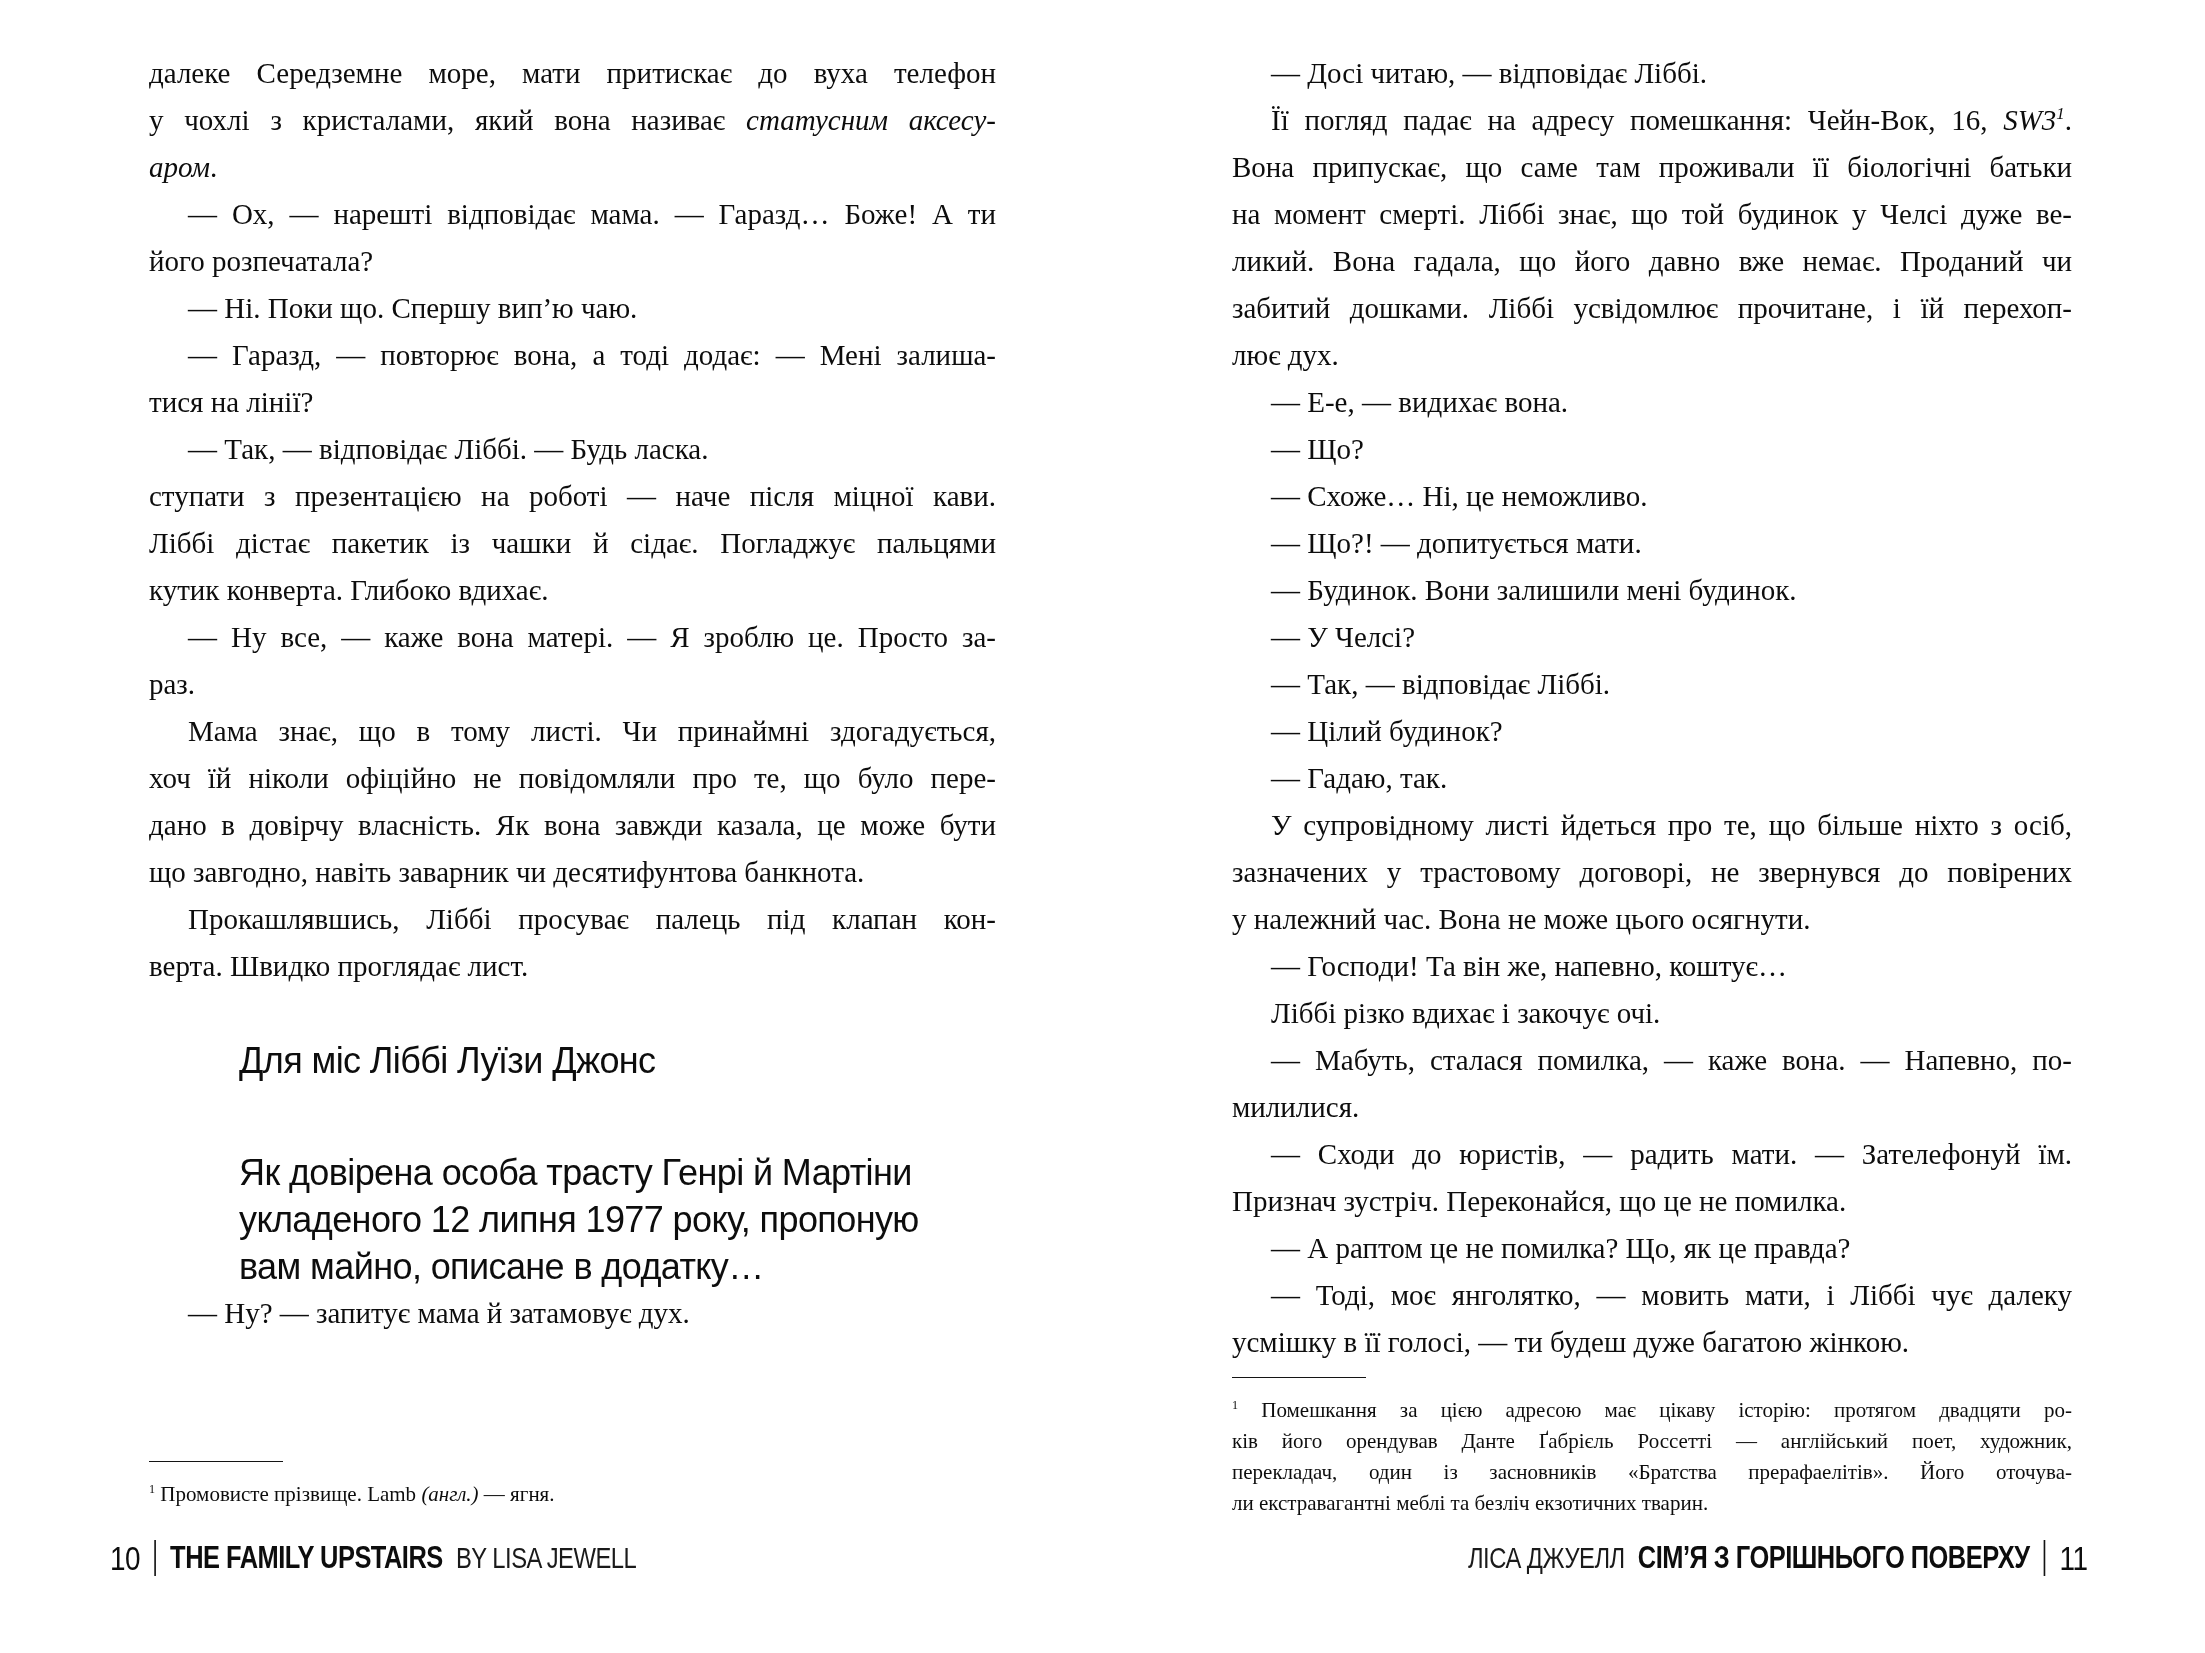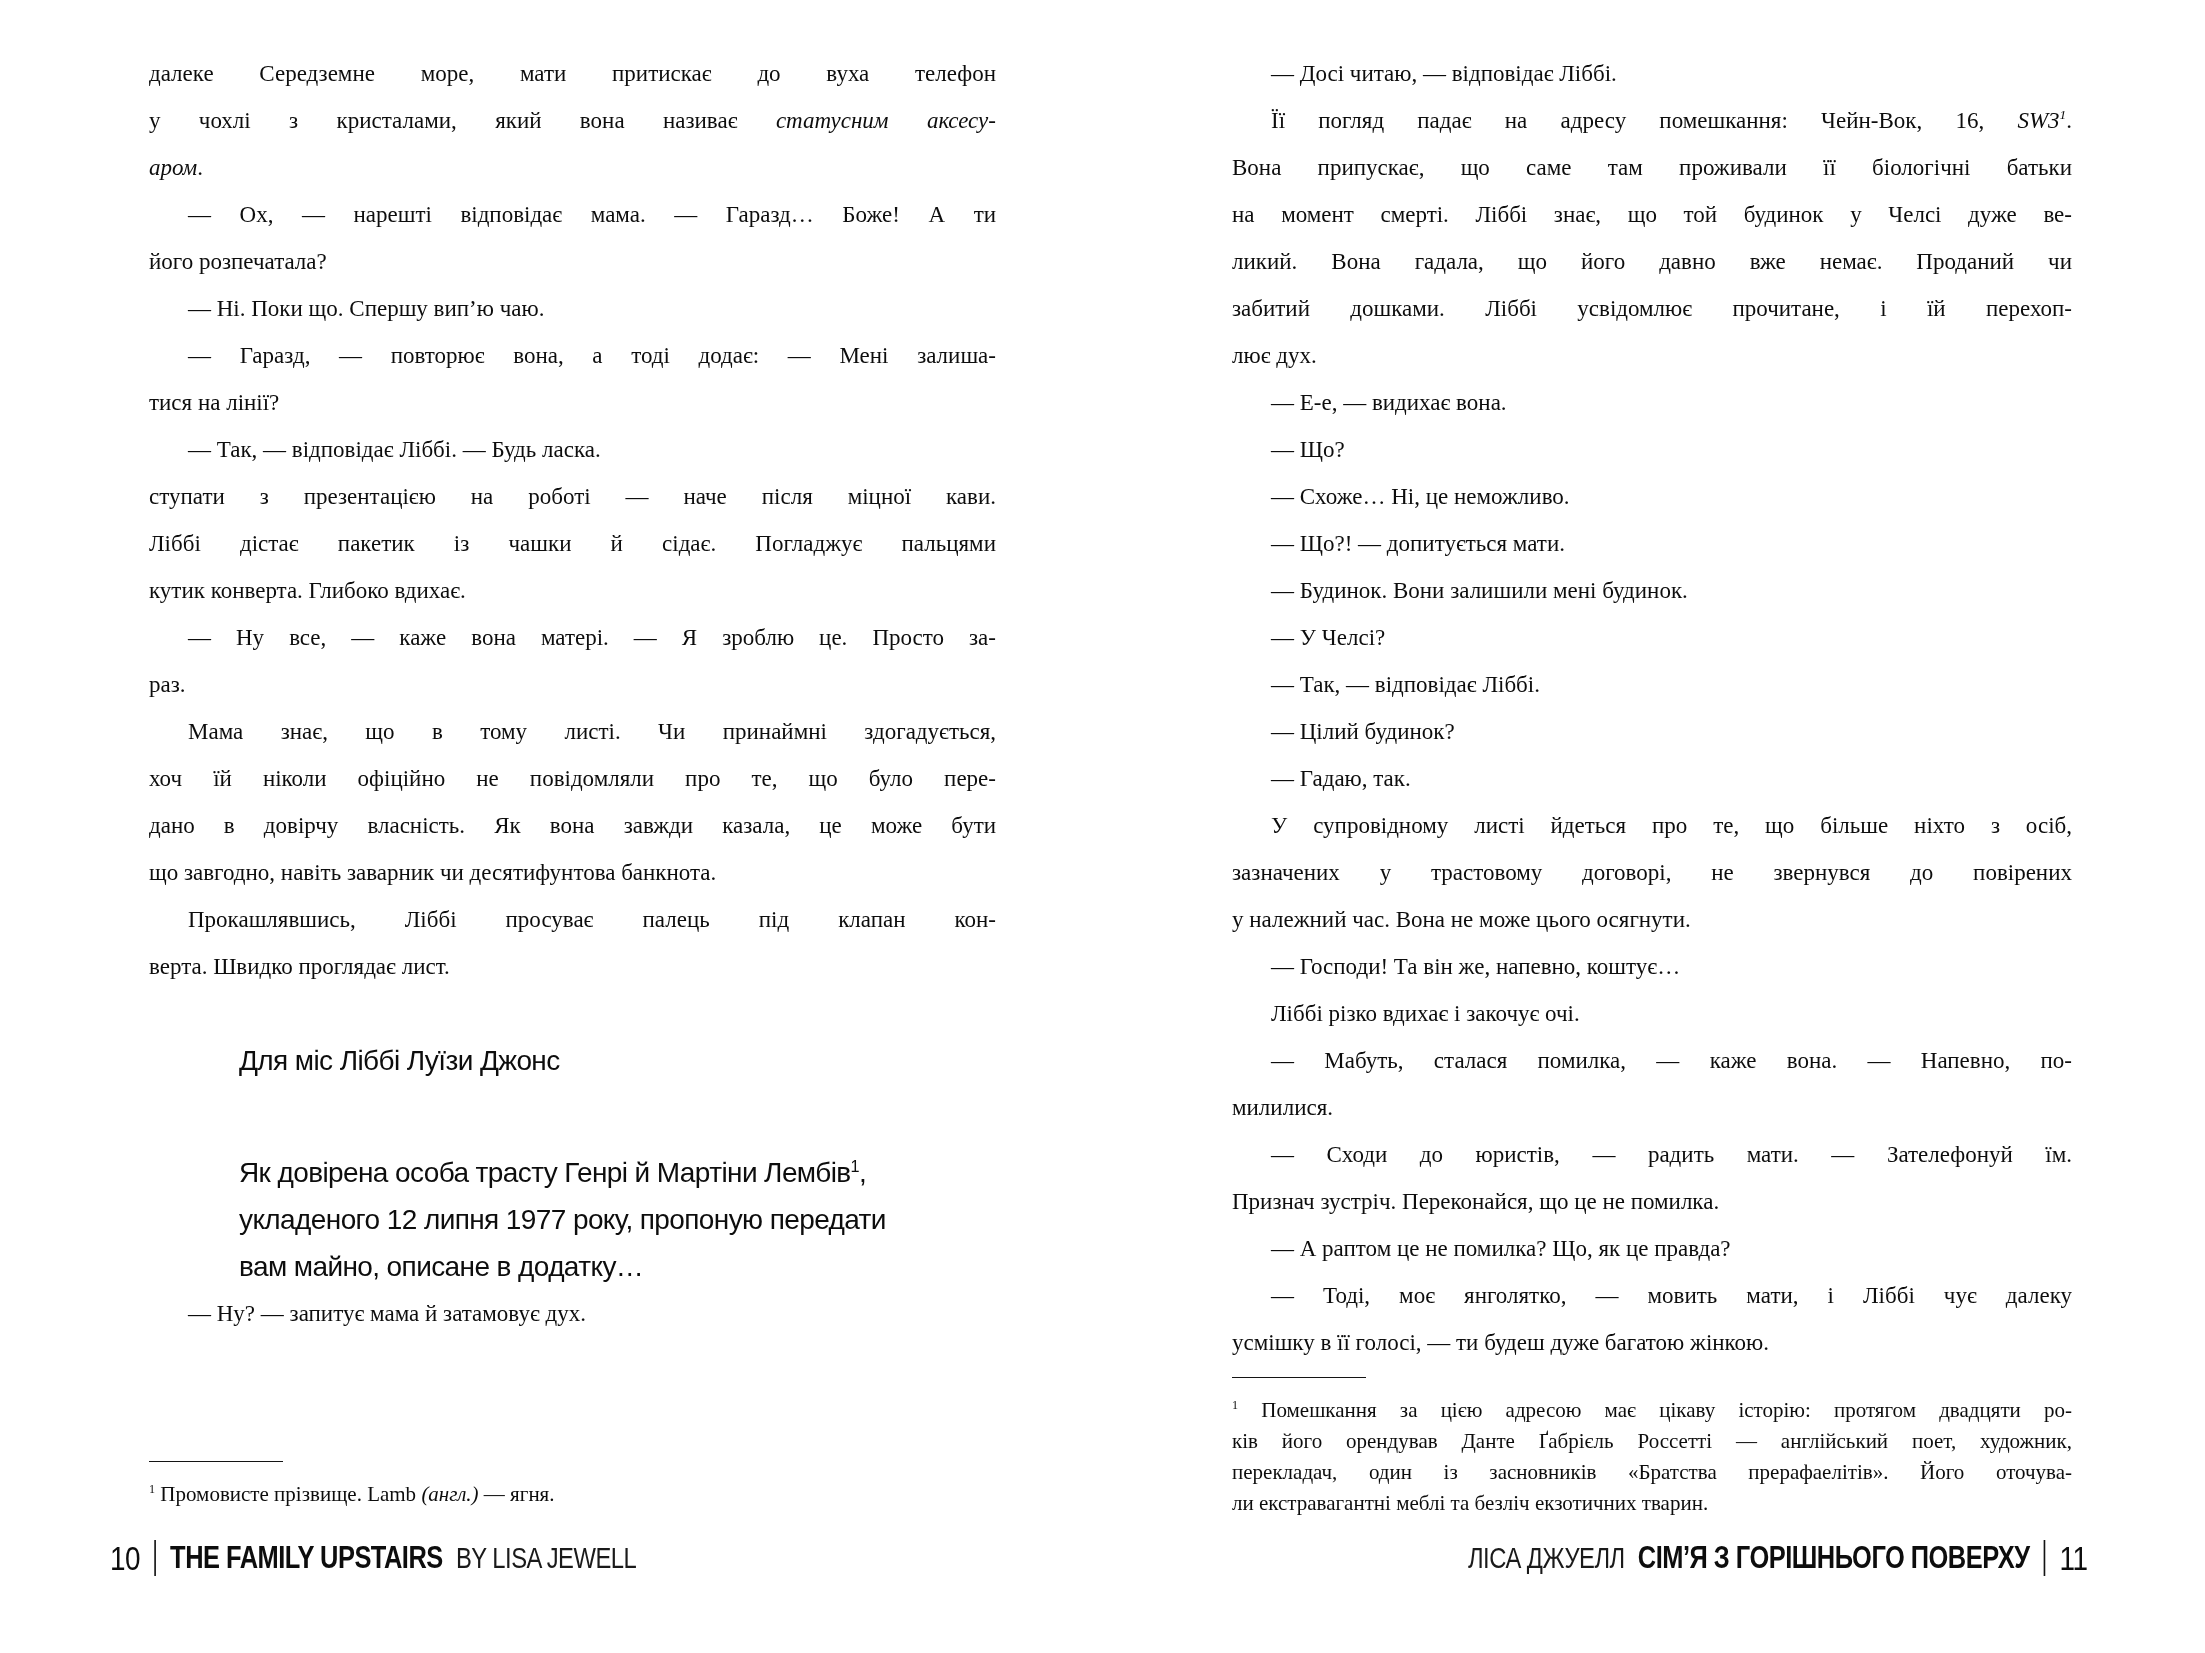--- a/index.html
+++ b/index.html
@@ -13,33 +13,33 @@
   }
   .page{position:absolute;top:0;bottom:0;}
   #page-left{left:0;width:1102px;}
   #page-right{left:1102px;width:1103px;}
 
   .body-text{position:absolute;top:50px;}
   #page-left .body-text{left:149px;width:847px;}
   #page-right .body-text{left:130px;width:840px;}
 
   .line{
-    font-size:23px;
+    font-size:29px;
     line-height:47px;
     height:47px;
     overflow:hidden;
     text-align:left;
     white-space:normal;
   }
   .line.just{text-align:justify;text-align-last:justify;}
   .line.indent{padding-left:39px;}
 
   .para.letter .line{
     font-family:"Liberation Sans", sans-serif;
-    font-size:28px;
+    font-size:36px;
     padding-left:90px;
     letter-spacing:-0.6px;
     text-align:left;
   }
 
   i{font-style:italic;}
   sup{font-size:0.58em;vertical-align:super;line-height:0;}
 
   .footnote{position:absolute;}
   #page-left .footnote{left:149px;top:1461px;width:847px;}

